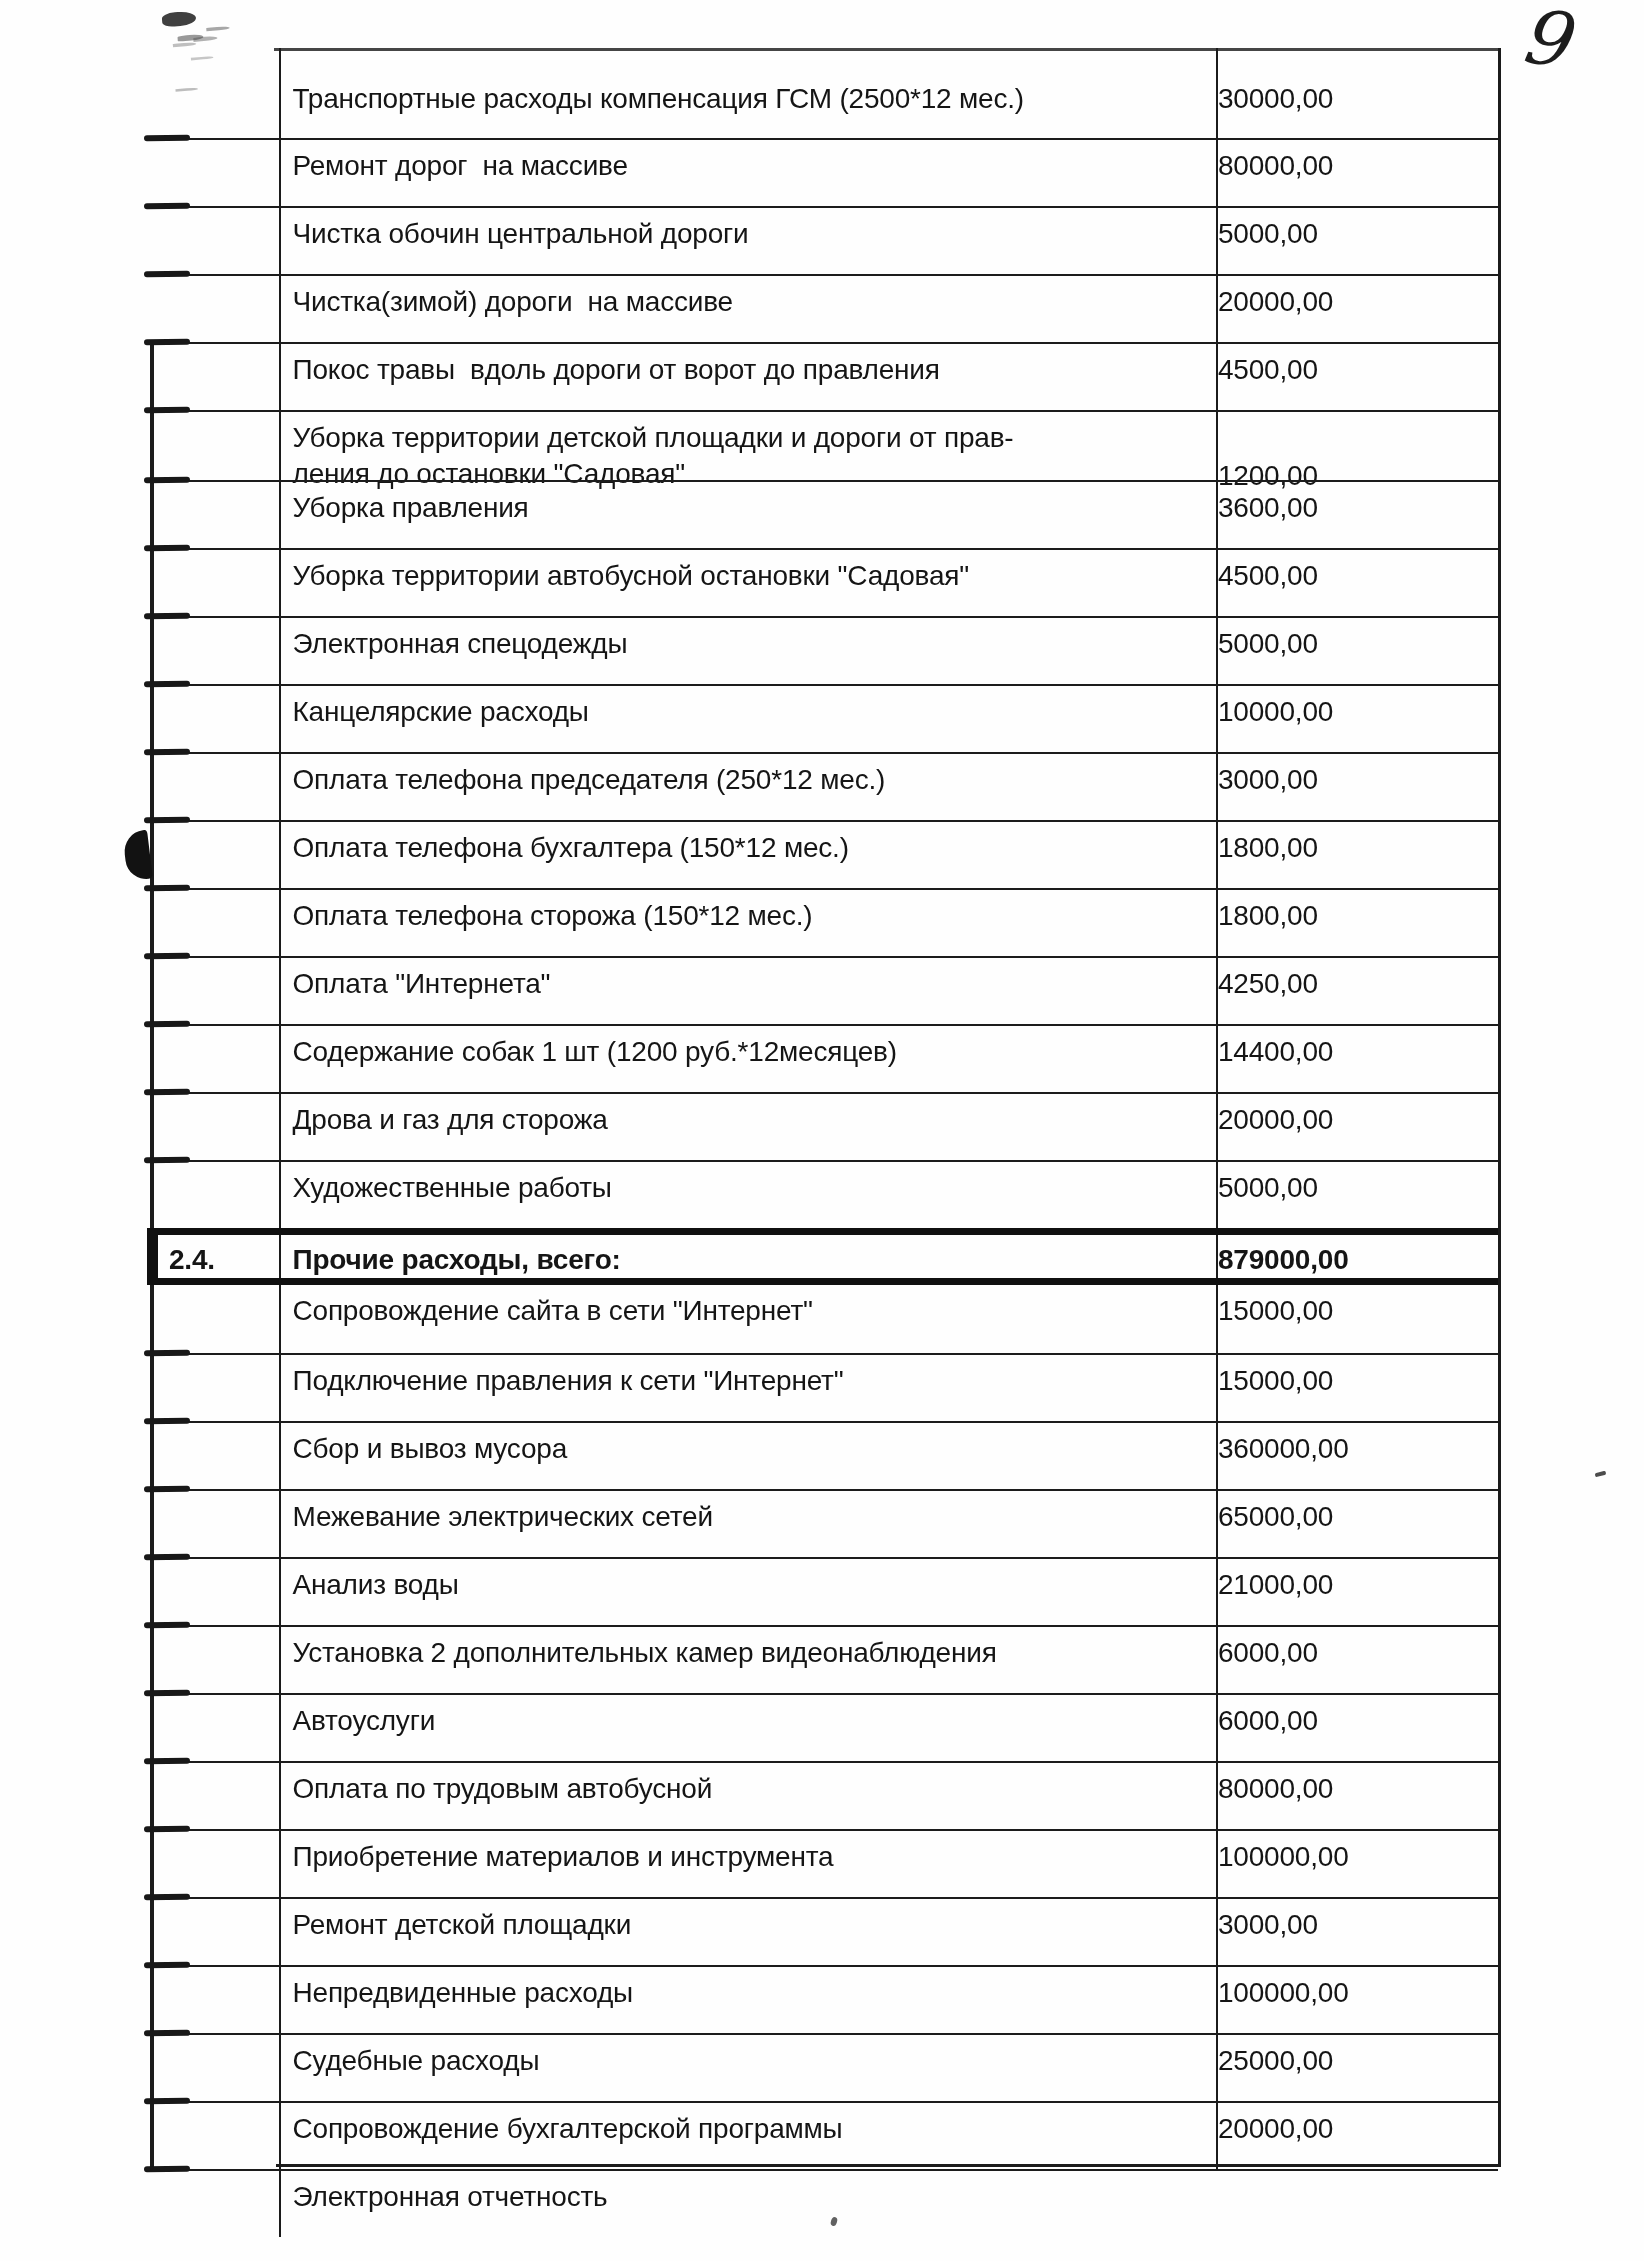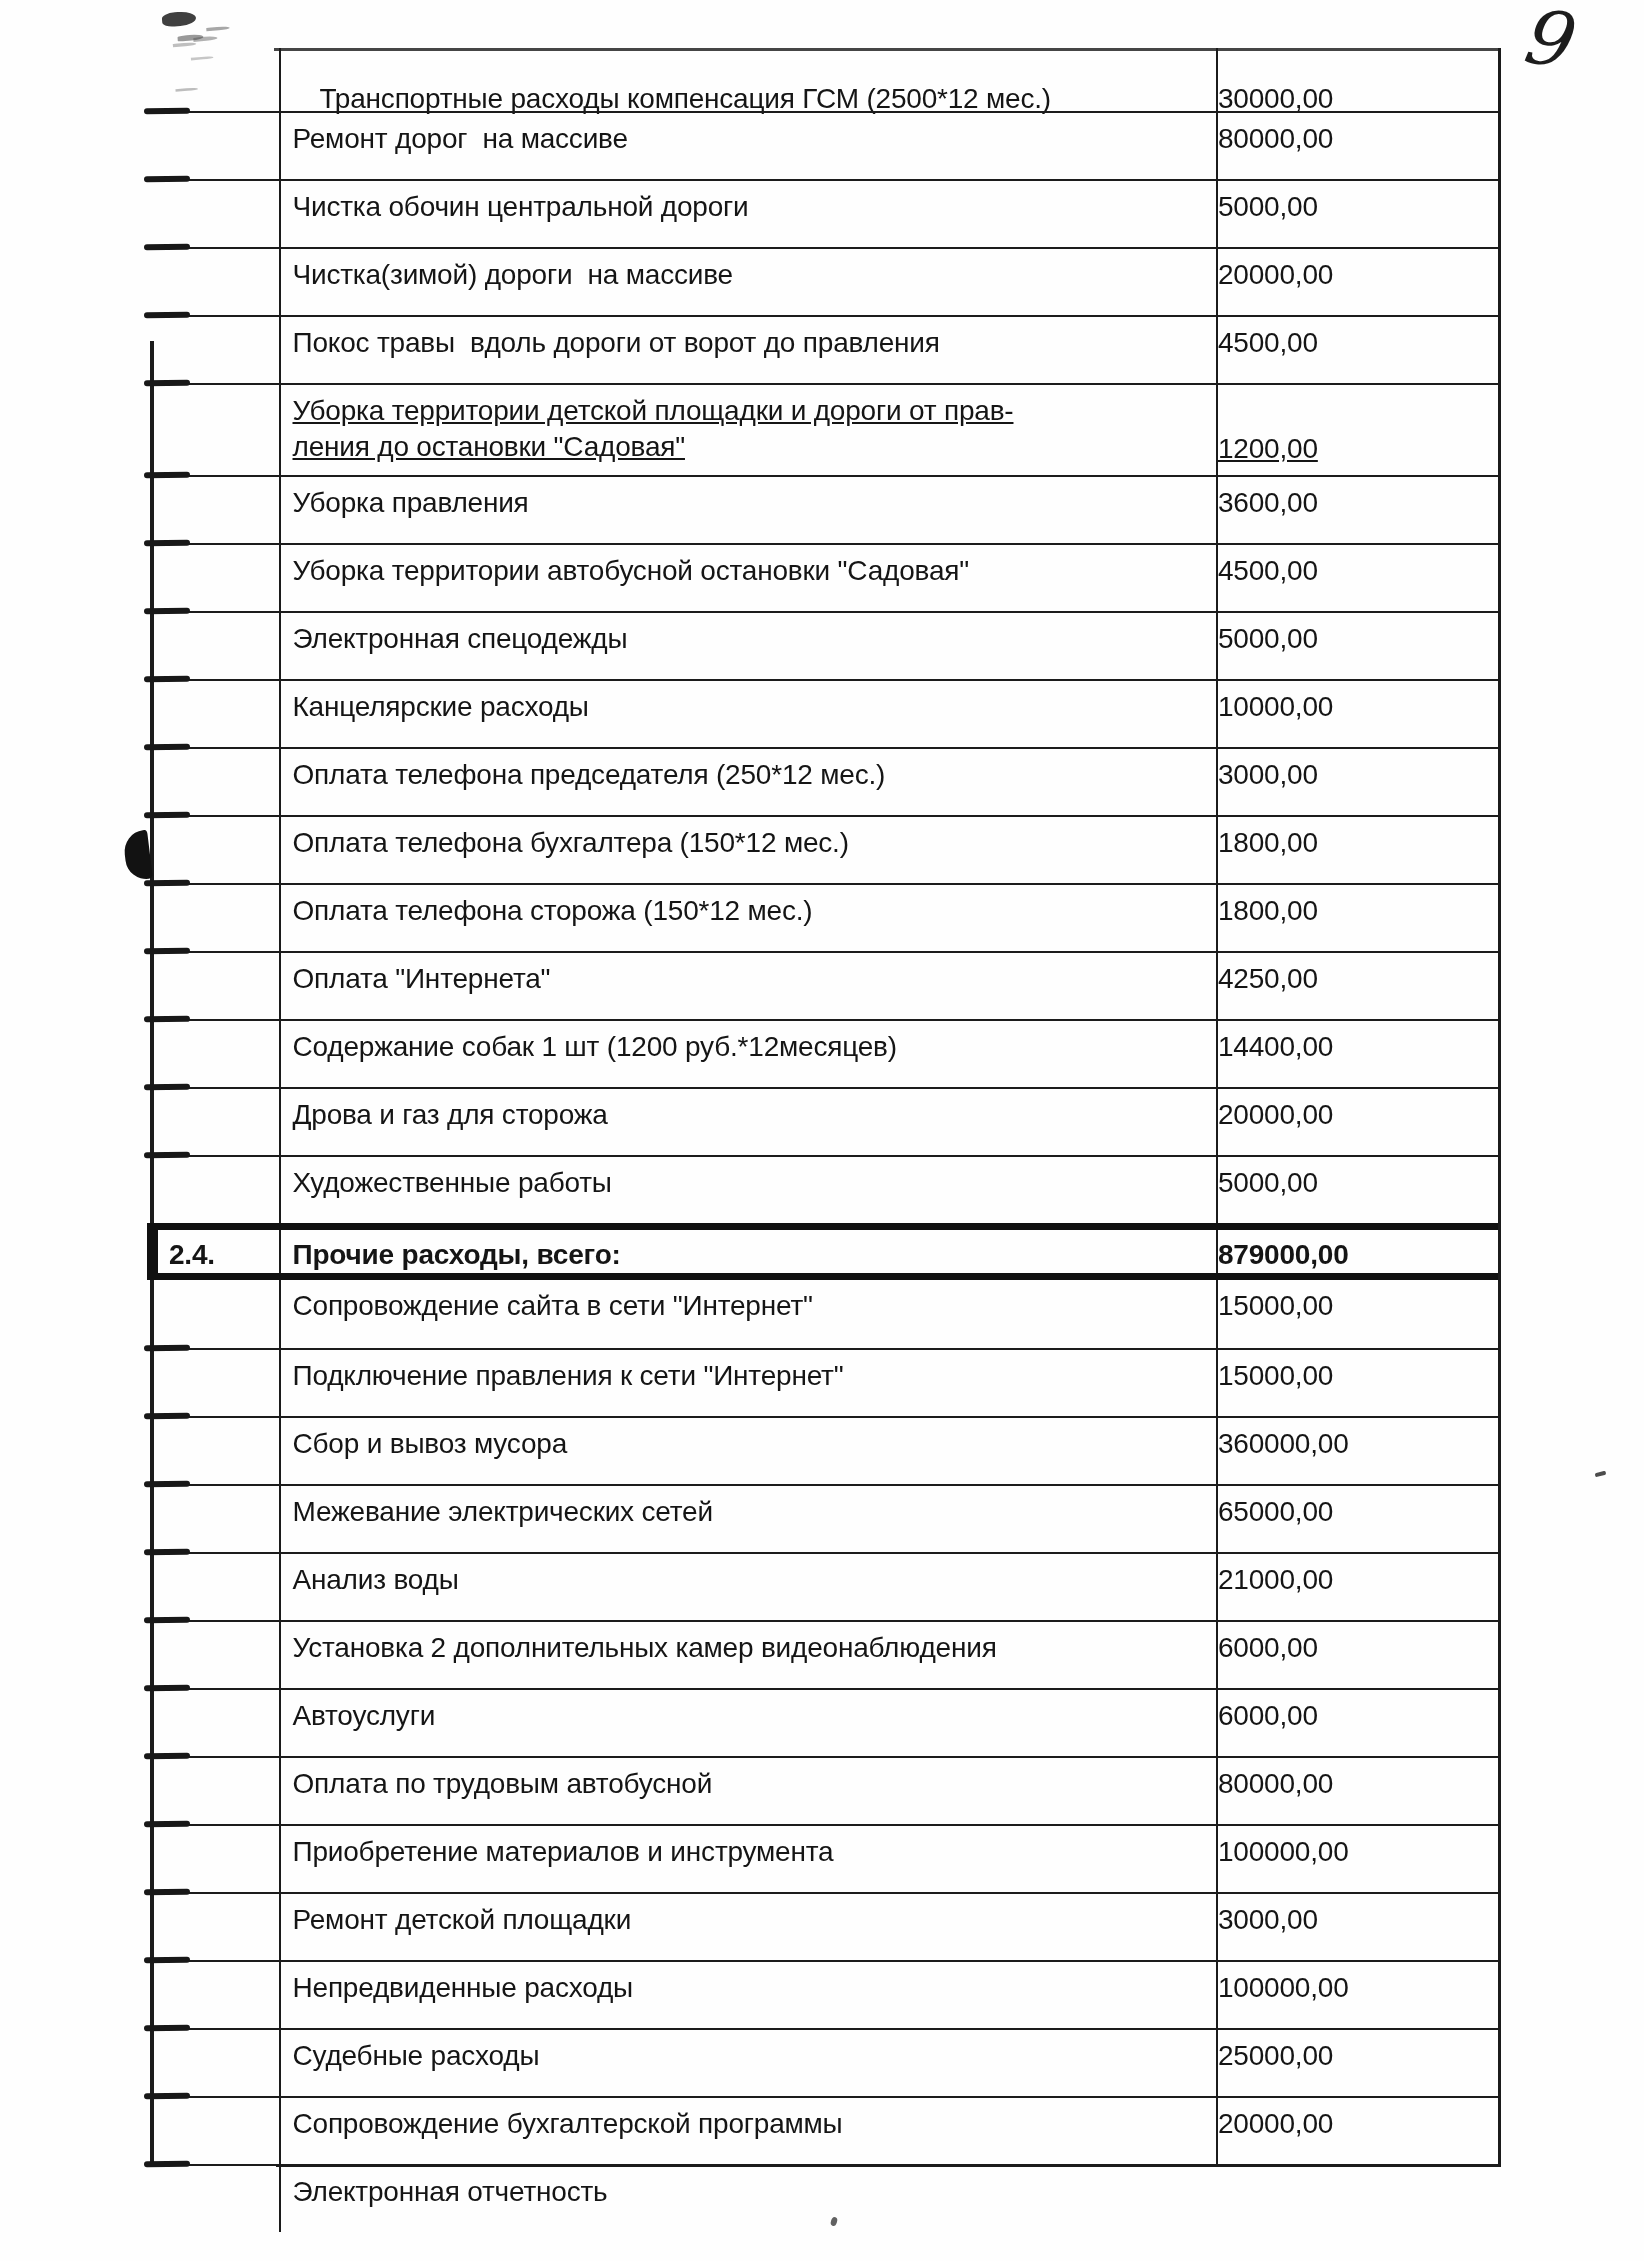--- a/index.html
+++ b/index.html
@@ -58,23 +58,23 @@
     background: #1b1b1b;
   }
 
   .row {
     position: relative;
     display: flex;
     box-sizing: border-box;
     height: 68px;
     border-top: 2.5px solid #1c1c1c;
   }
-  .row:first-child { border-top: none; height: 63px; gap: 27px; }
+  .row:first-child { border-top: none; height: 90px; }
   .row:first-child .cell { padding-top: 33px; }
-  .row.tall { height: 92px; text-decoration: underline; }
+  .row.tall { height: 70px; }
   .row.total {
     height: 57px;
     border-top: 7.4px solid #101010;
     border-bottom: 7.4px solid #101010;
     font-weight: bold;
   }
   .row.total + .row { border-top: none; }
 
   
   .row:not(:first-child):not(.total)::before {

